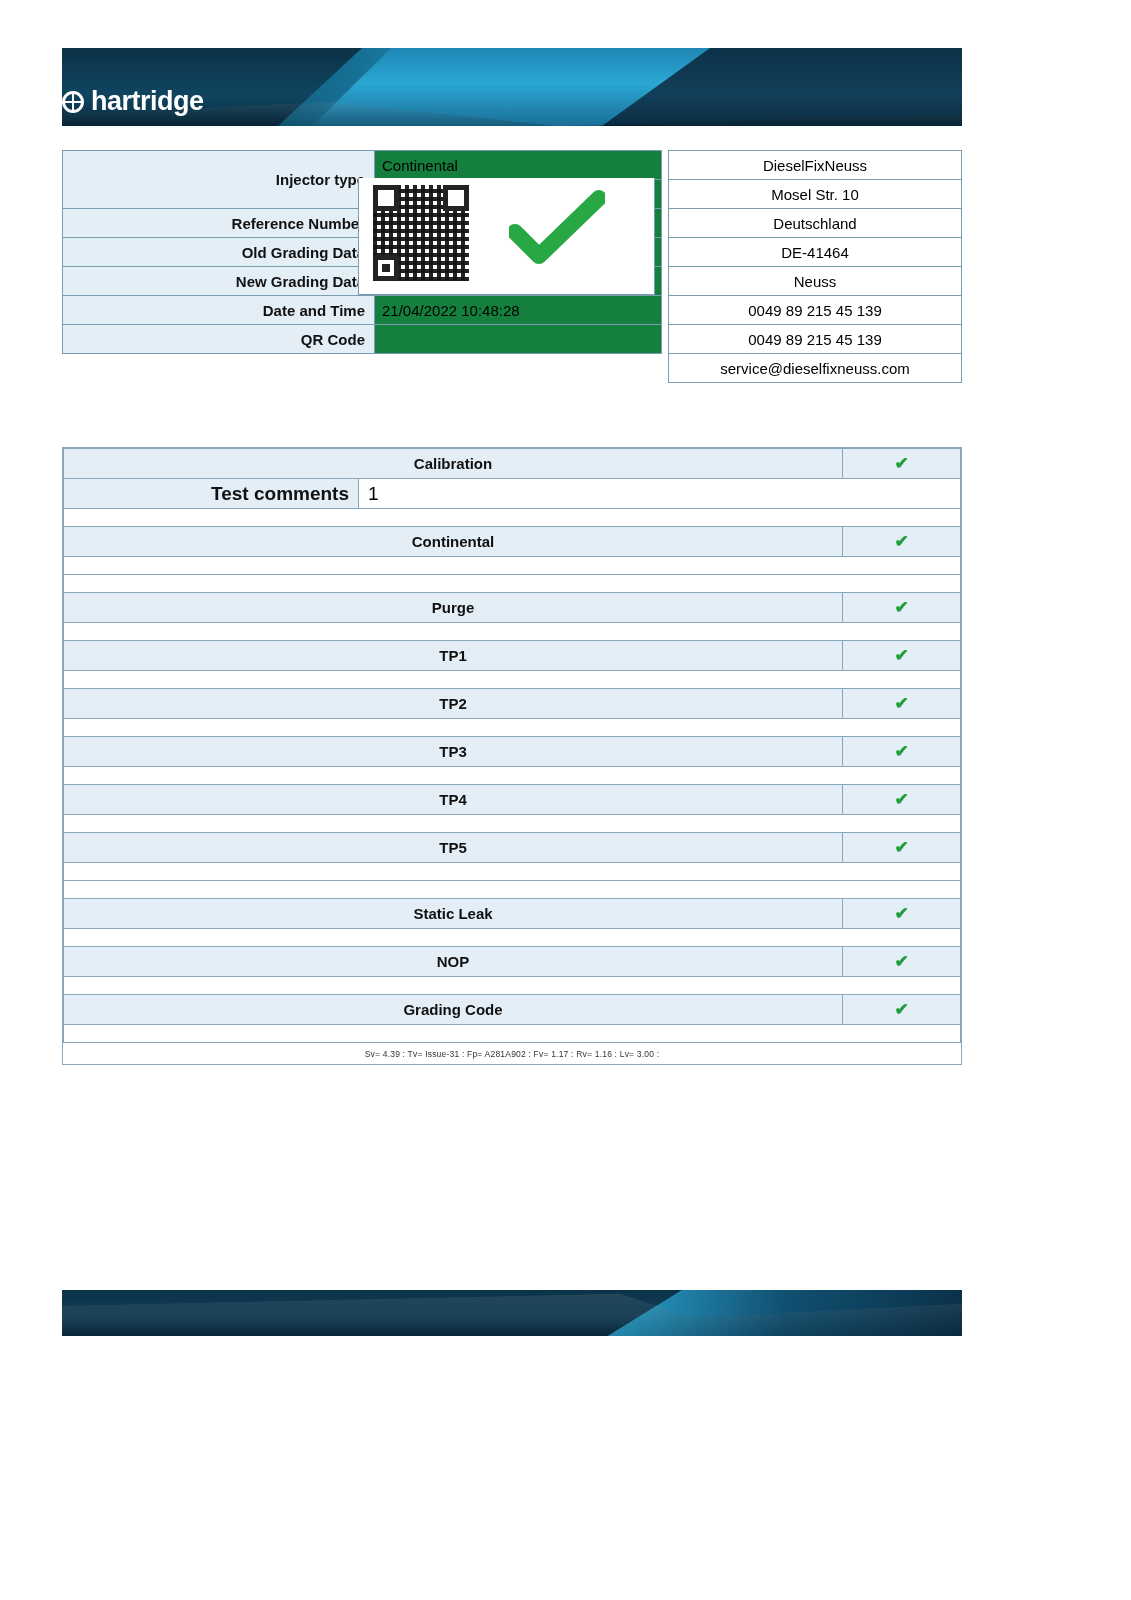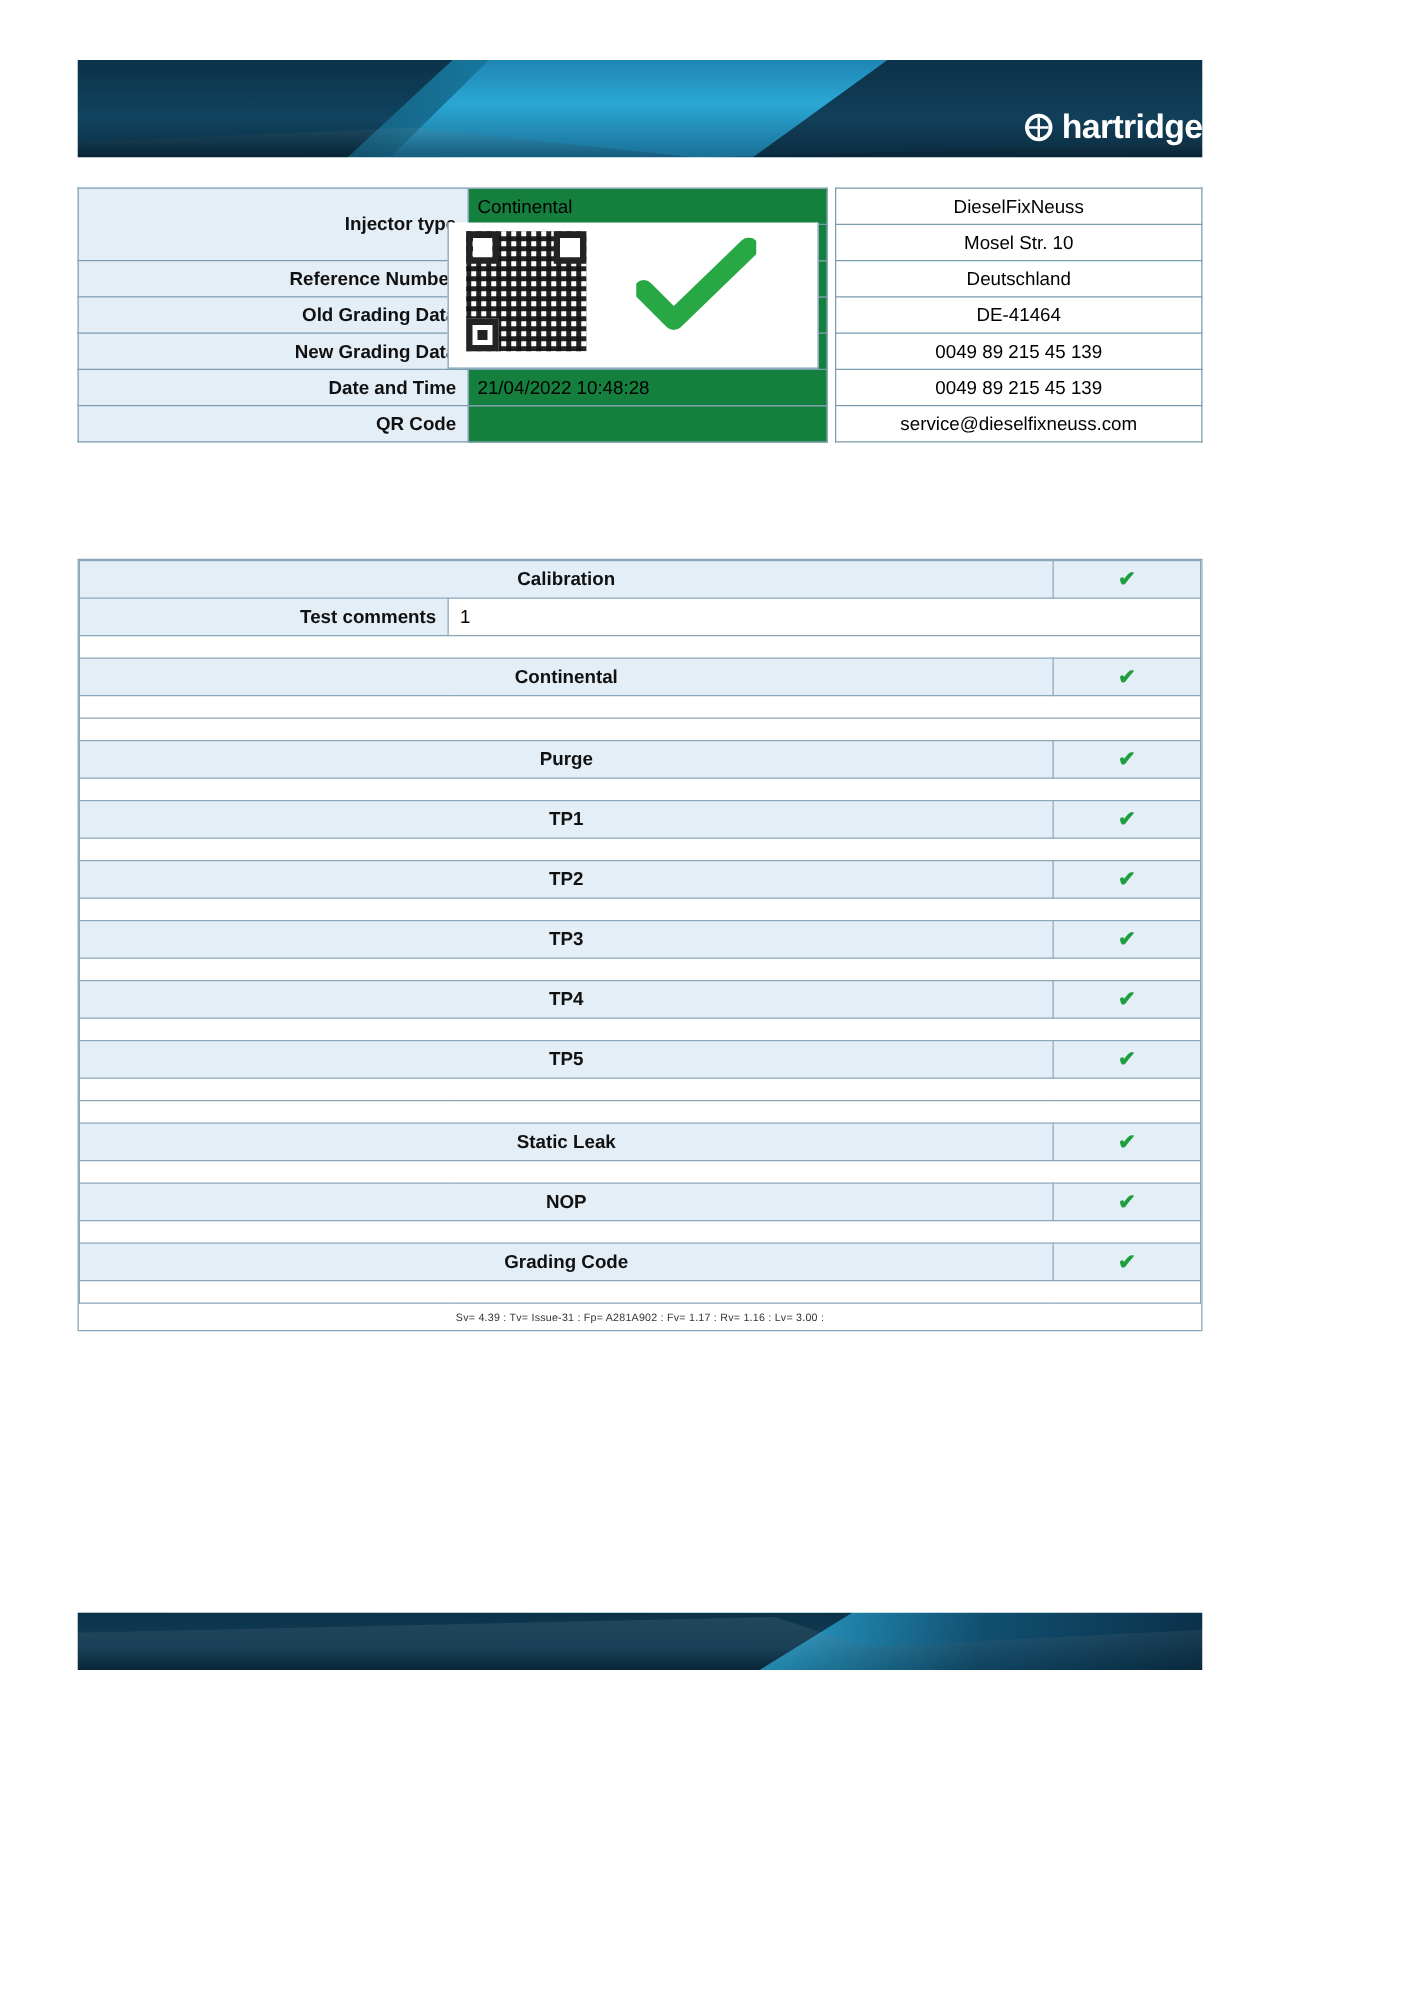--- a/index.html
+++ b/index.html
@@ -55,27 +55,26 @@
     position: absolute;
     left: 0; bottom: 0;
     width: 900px; height: 30px;
     background: linear-gradient(180deg, rgba(255,255,255,0.08), rgba(0,0,0,0.18));
     clip-path: polygon(0 60%, 30% 20%, 55% 100%, 100% 58%, 100% 100%, 0 100%);
   }
   .logo {
     position: absolute;
     left: 0; right: 0;
     top: 38px;
-    text-align: right;
+    text-align: left;
     color: #ffffff;
     font-size: 27px;
     font-weight: bold;
     letter-spacing: -0.5px;
     z-index: 4;
-    margin-left: 37px;
   }
   .logo-mark {
     display: inline-block;
     width: 22px; height: 22px;
     border-radius: 50%;
     border: 3px solid #ffffff;
     position: relative;
     margin-right: 7px;
     vertical-align: -3px;
     box-sizing: border-box;
@@ -286,21 +285,21 @@
     text-align: center;
   }
   .row-gap td {
     height: 17px;
     border: 1px solid #8aa7ba;
     background: #fff;
   }
   .comment-row td {
     height: 29px;
     border: 1px solid #8aa7ba;
-    font-size: 15px;
+    font-size: 19px;
   }
   .comment-lbl {
     width: 295px;
     background: #e4eef6;
     font-weight: bold;
     text-align: right;
     padding-right: 9px !important;
     color: #111;
   }
   .comment-val {
@@ -379,20 +378,23 @@
     <tr>
           <td>Mosel Str. 10</td>
         </tr>
     <tr>
           <td>Deutschland</td>
         </tr>
     <tr>
           <td>DE-41464</td>
         </tr>
     <tr>
+          <td>Neuss</td>
+        </tr>
+    <tr>
           <td>0049 89 215 45 139</td>
         </tr>
     <tr>
           <td>0049 89 215 45 139</td>
         </tr>
     <tr>
           <td>service@dieselfixneuss.com</td>
         </tr>
   </tbody>
     </table>

